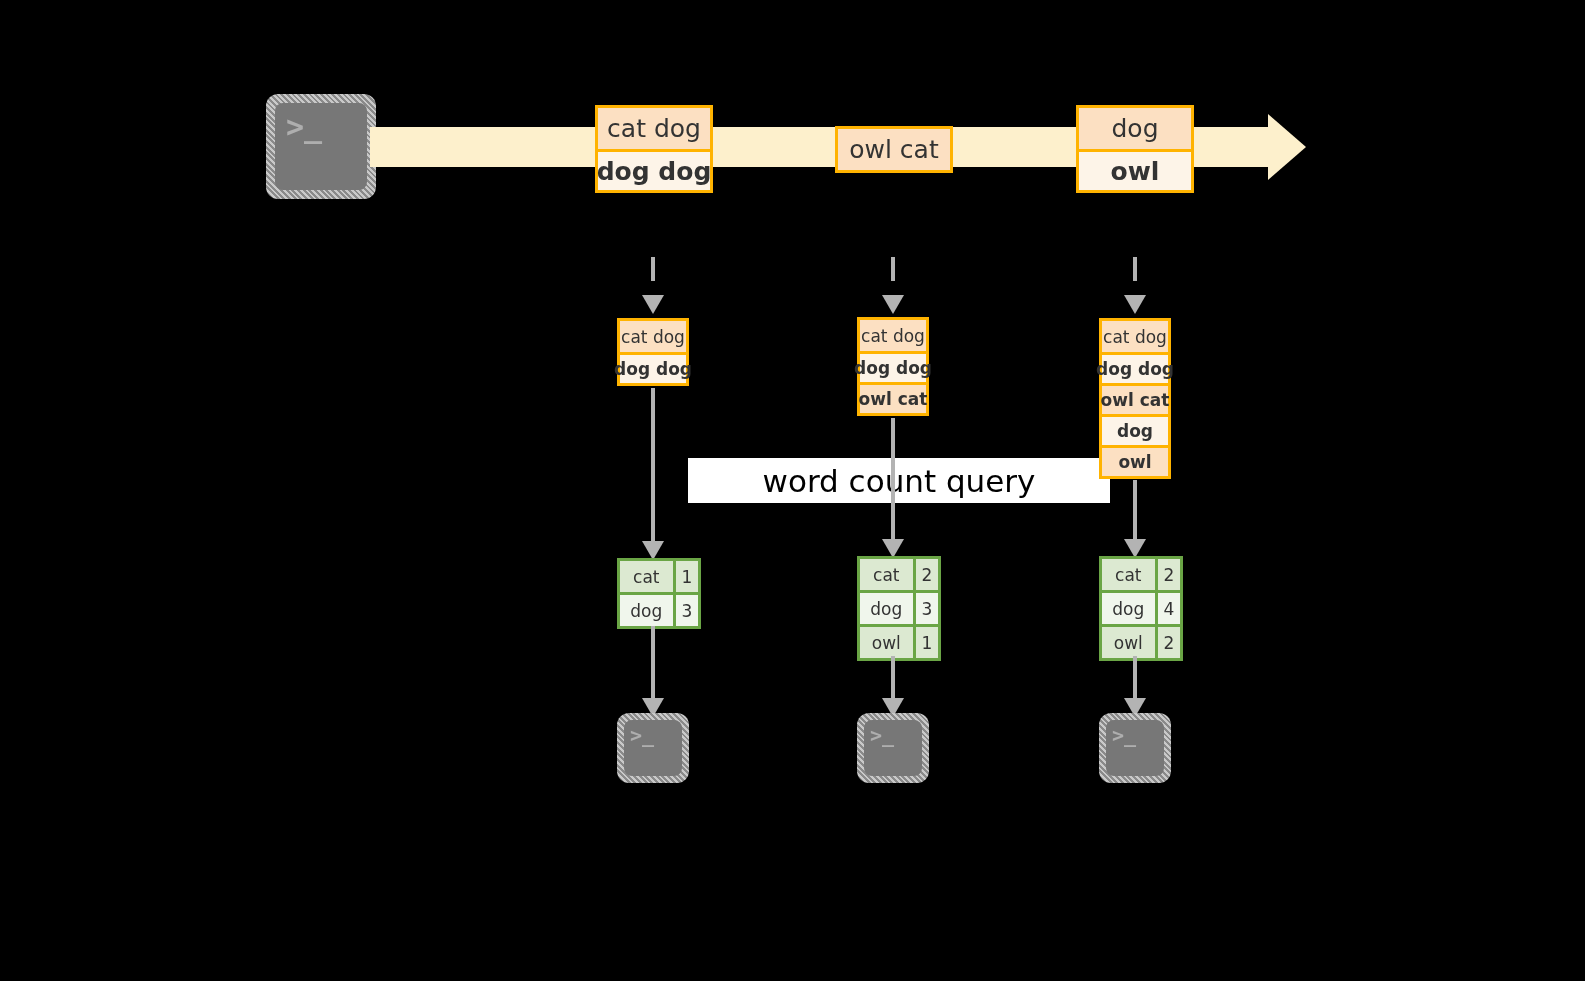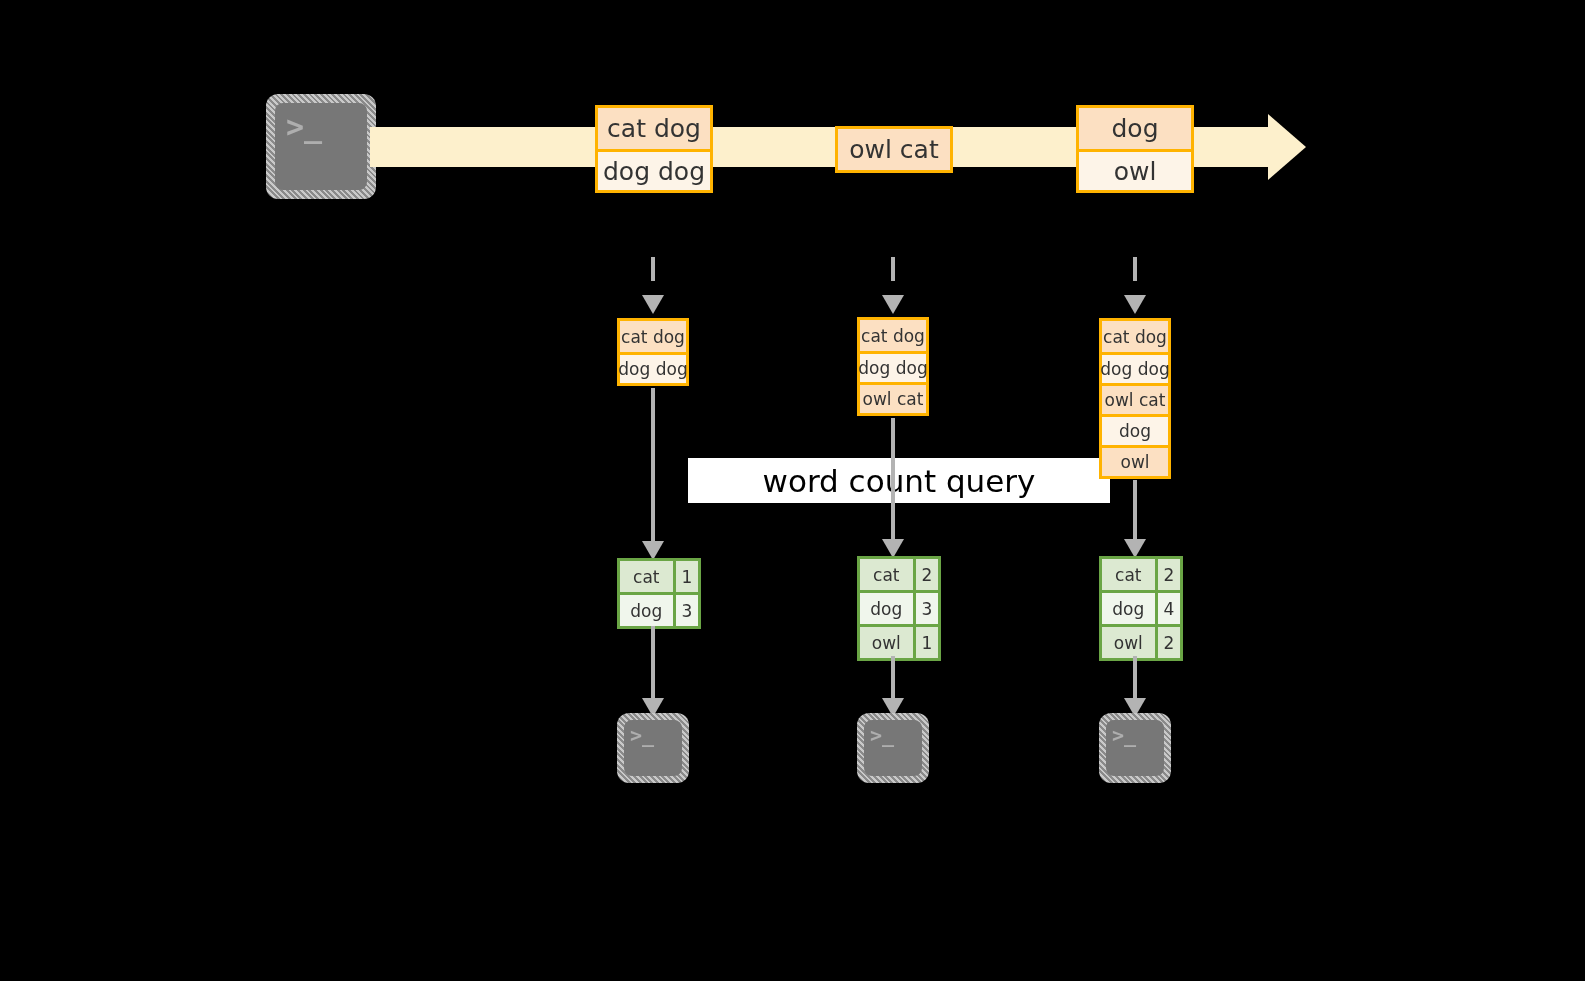--- a/index.html
+++ b/index.html
@@ -77,21 +77,21 @@
   .ebox .row {
     box-sizing: border-box;
     display: flex;
     align-items: center;
     justify-content: center;
     color: #333333;
     white-space: nowrap;
   }
   .ebox .row.dark  { background: #fce0c2; }
   .ebox .row.light { background: #fdf4e8; }
-  .ebox .row + .row { border-top: 3px solid #ffb300; }
+  .ebox .row + .row { border-top: 3px solid #ffb300; font-weight: bold; }
 
   
   .ebox.lg .row { height: 41px; font-size: 25px; }
   
   .ebox.sm .row { height: 31px; font-size: 17px; }
 
   
   .gtable {
     position: absolute;
     box-sizing: border-box;

